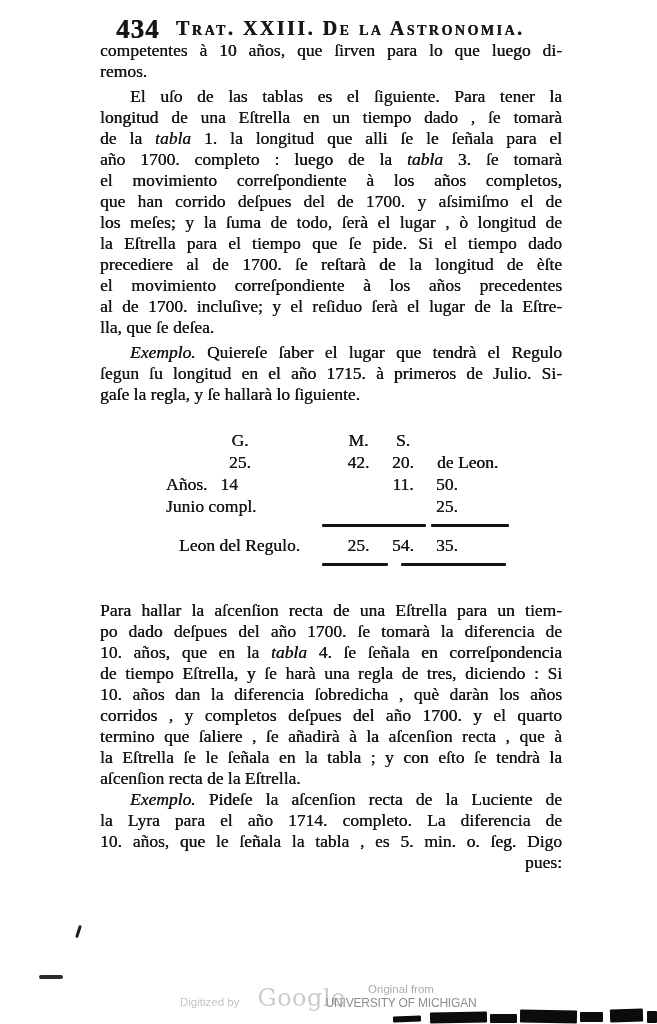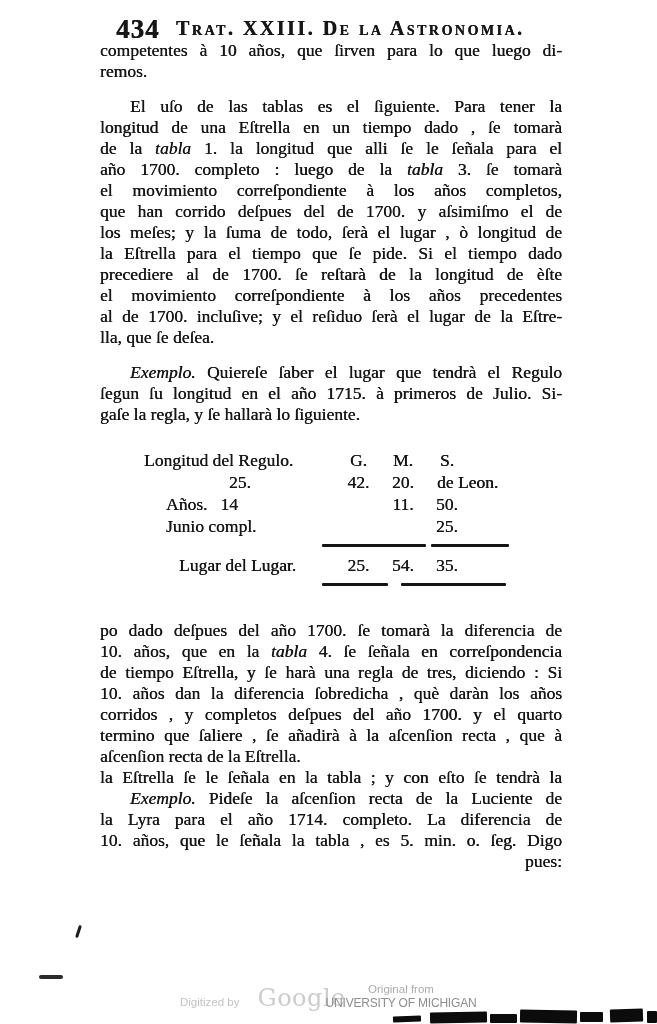--- a/index.html
+++ b/index.html
@@ -23,21 +23,21 @@
     font-size:20px; letter-spacing:2.5px; white-space:nowrap;
     text-shadow:0.3px 0 0 currentColor;
   }
   
   .text-col {
     position:absolute; left:100px; top:40px; width:462px;
     font-size:17.5px; line-height:21px;
     text-shadow:0.3px 0 0 currentColor;
   }
   .para { margin:0; }
-  .para + .para { margin-top:14px; }
+  .para + .para { margin-top:4px; }
   .tline { text-align:justify; text-align-last:justify; }
   .tline.last { text-align-last:left; }
   .para.indent .tline:first-child { text-indent:30px; }
   #para-5 { margin-top:0; }
   #para-5 .tline.last { text-align-last:right; }
   #para-4 { margin-top:34px; }
   
   .calc-table { margin:24px 0 0 44px; width:418px; }
   .t-row {
     display:grid; grid-template-columns:192px 45px 44px 44px auto;
@@ -123,21 +123,20 @@
     </div>
 
   <div class="para indent" id="para-3">
       <div class="tline"><i>Exemplo.</i> Quiereſe ſaber el lugar que tendrà el Regulo</div>
       <div class="tline">ſegun ſu longitud en el año 1715. à primeros de Julio. Si-</div>
       <div class="tline last">gaſe la regla, y ſe hallarà lo ſiguiente.</div>
     </div>
 
   <div class="calc-table">
     <div class="t-row">
-      <span class="lbl">Longitud del Regulo.</span>
       <span class="num">G.</span>
       <span class="num">M.</span>
       <span class="num">S.</span>
       <span class="note"></span>
     </div>
     <div class="t-row">
       <span class="num">25.</span>
       <span class="num">42.</span>
       <span class="num">20.</span>
       <span class="note">de Leon.</span>
@@ -154,41 +153,42 @@
       <span class="num"></span>
       <span class="num"></span>
       <span class="num">25.</span>
       <span class="note"></span>
     </div>
     <div class="rule r1">
         <span></span>
         <span></span>
       </div>
     <div class="t-row result-row">
-      <span class="lbl res">Lugar del Lugar.</span>
+      <span class="lbl res">Leon del Regulo.</span>
       <span class="num">25.</span>
       <span class="num">54.</span>
       <span class="num">35.</span>
       <span class="note"></span>
     </div>
     <div class="rule r2">
         <span></span>
         <span></span>
       </div>
   </div>
 
   <div class="para" id="para-4">
+      <div class="tline">Para hallar la aſcenſion recta de una Eſtrella para  un tiem-</div>
       <div class="tline">po dado deſpues del año 1700. ſe tomarà la diferencia de</div>
       <div class="tline">10. años, que en la <i>tabla</i> 4. ſe ſeñala en correſpondencia</div>
       <div class="tline">de tiempo Eſtrella, y ſe harà una regla de tres, diciendo : Si</div>
       <div class="tline">10. años dan la diferencia ſobredicha , què daràn los años</div>
       <div class="tline">corridos , y completos deſpues del año 1700. y el quarto</div>
       <div class="tline">termino que ſaliere , ſe añadirà à la aſcenſion recta ,  que à</div>
+      <div class="tline">la Eſtrella ſe le ſeñala en la tabla ; y con eſto ſe tendrà la</div>
       <div class="tline last">aſcenſion recta de la Eſtrella.</div>
-      <div class="tline">la Eſtrella ſe le ſeñala en la tabla ; y con eſto ſe tendrà la</div>
     </div>
 
   <div class="para indent" id="para-5">
       <div class="tline"><i>Exemplo.</i> Pideſe la aſcenſion recta de la Luciente de</div>
       <div class="tline">la Lyra para el año 1714. completo.  La diferencia de</div>
       <div class="tline">10. años, que le ſeñala la tabla , es 5. min. o. ſeg.  Digo</div>
       <div class="tline last">pues:</div>
     </div>
 
 </div>

